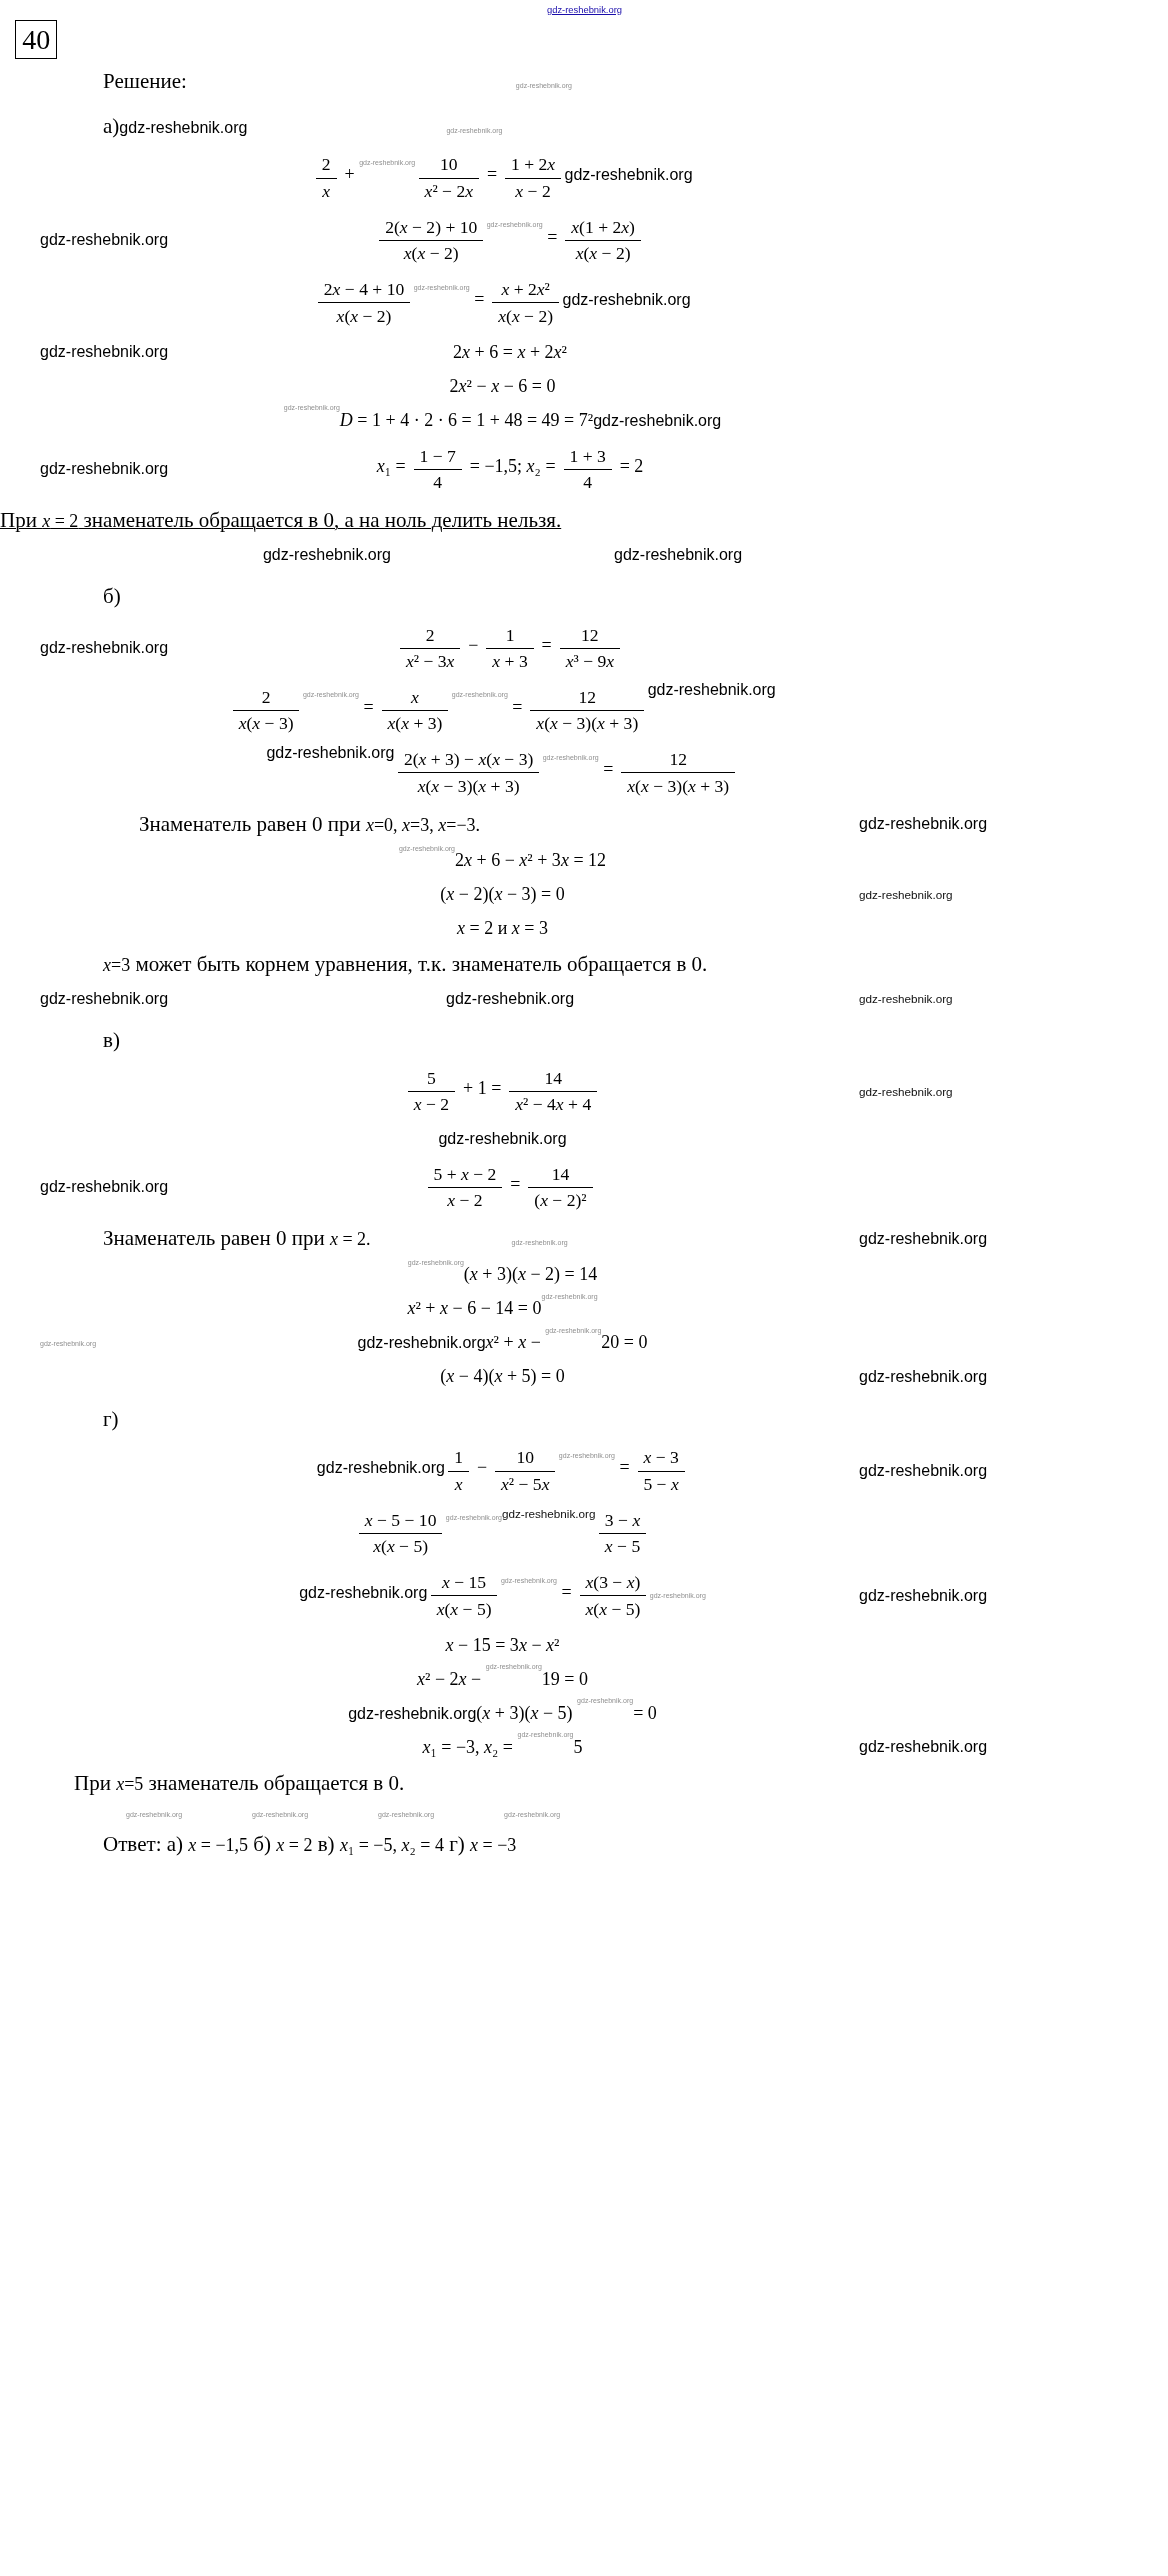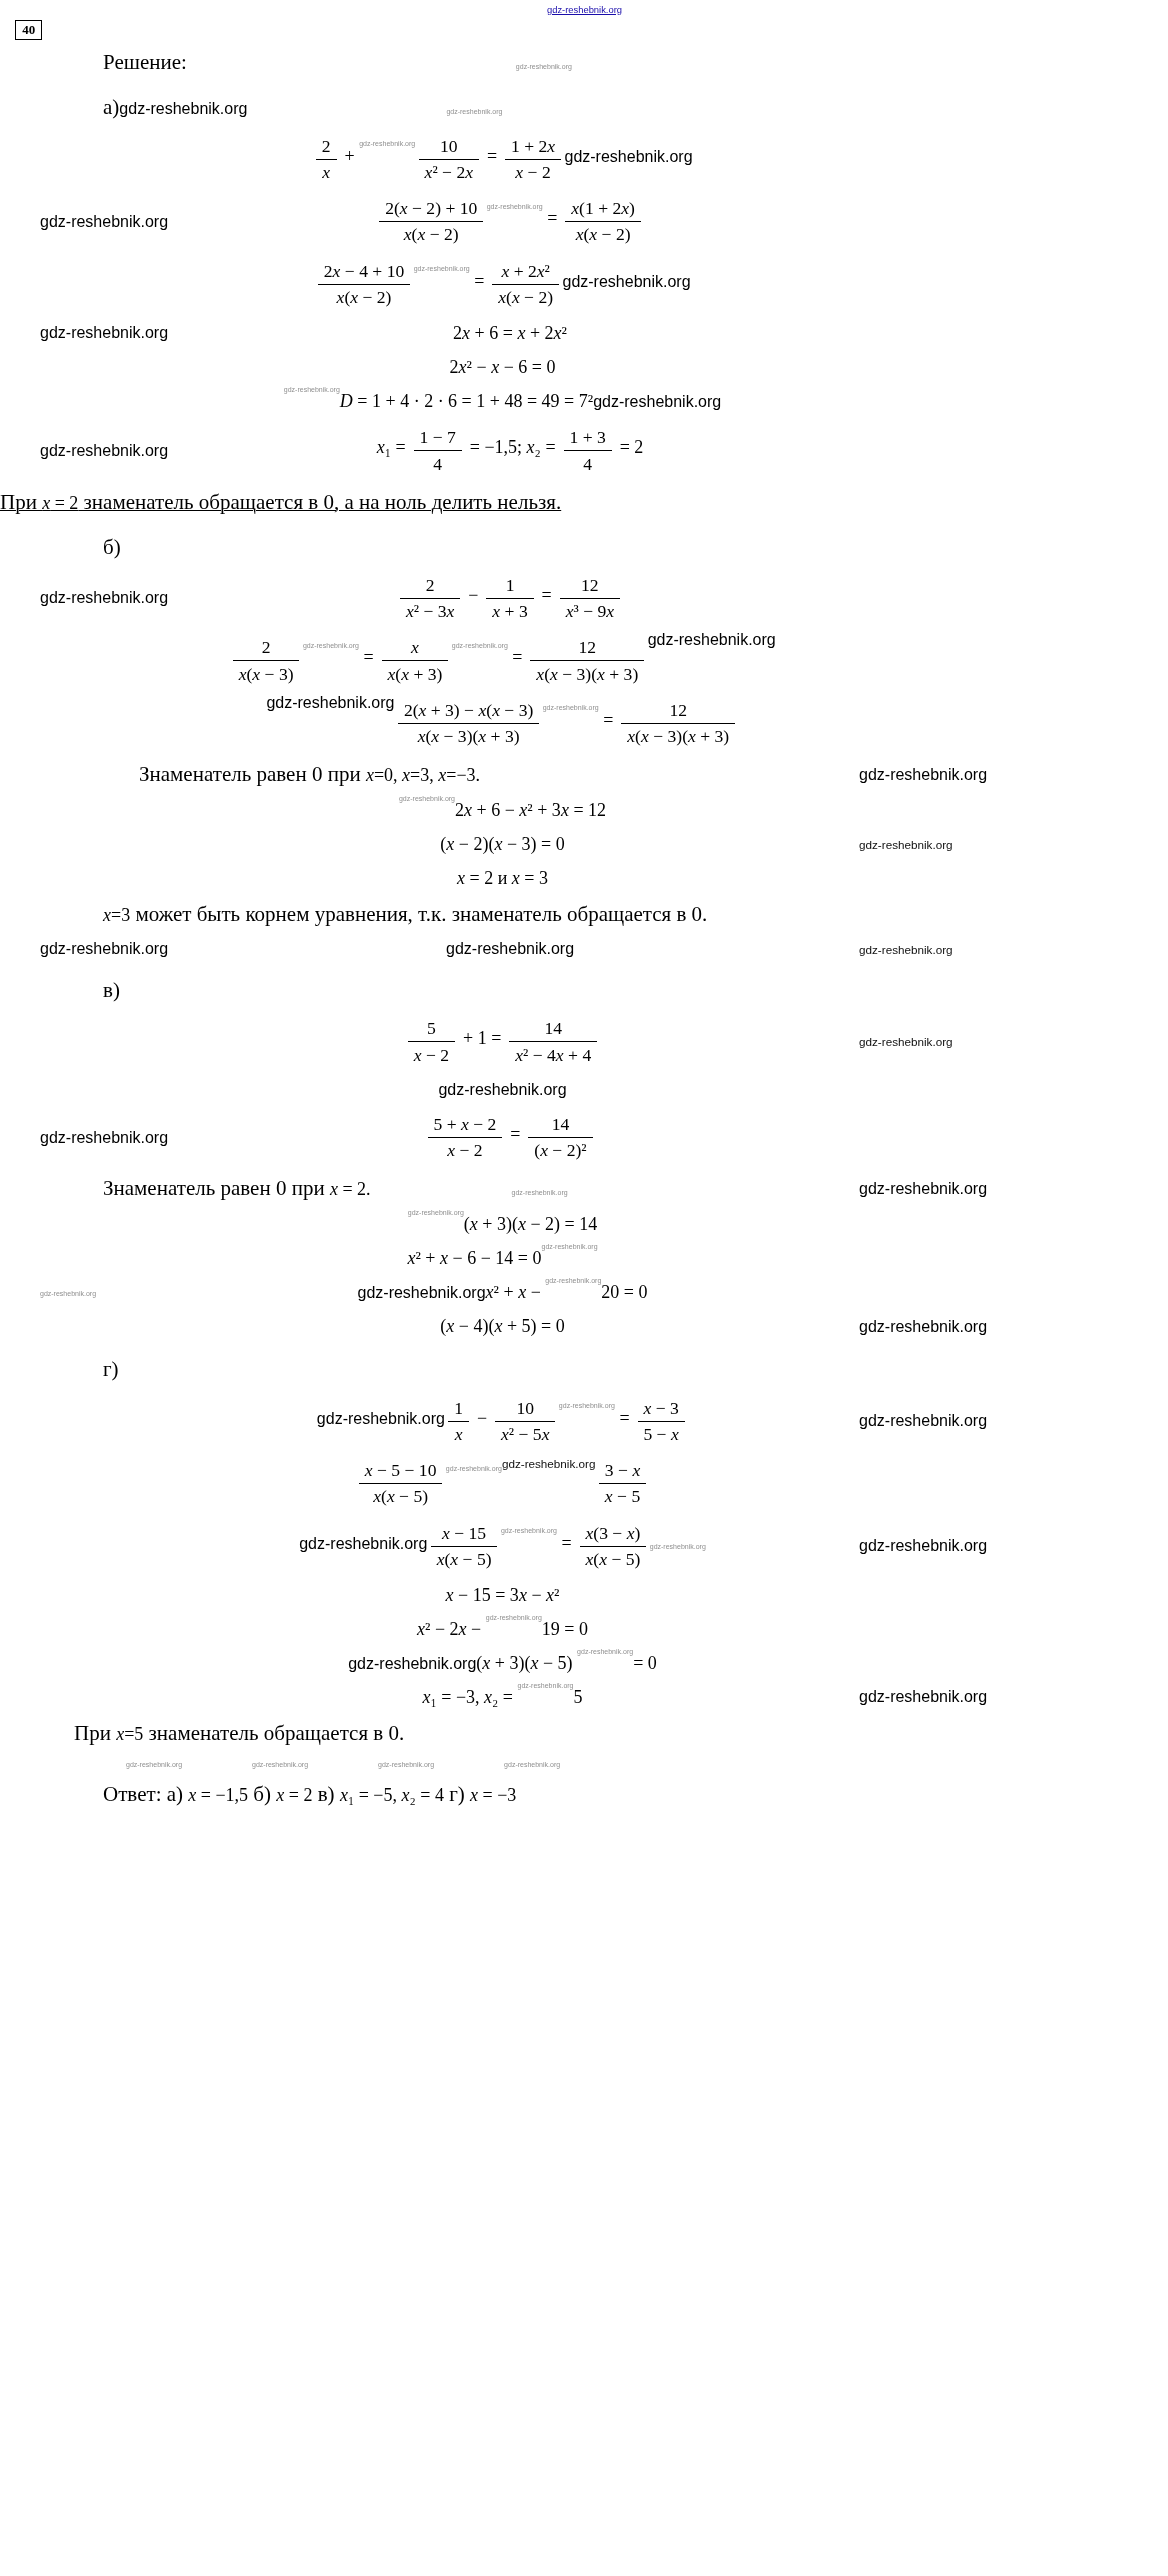--- a/index.html
+++ b/index.html
@@ -6,22 +6,22 @@
   body{
     width:1169px;min-height:2576px;position:relative;
     font-family:"Liberation Serif","DejaVu Serif",serif;color:#000;
   }
   .top-link-wrap{text-align:center;padding-top:3.5px;}
   .top-link{
     font-family:"Liberation Sans","DejaVu Sans",sans-serif;
     font-size:9.4px;color:#1a0dab;text-decoration:underline;cursor:pointer;
   }
   .badge{
-    display:inline-block;border:1.8px solid #000;font-weight:bold;
-    font-size:13px;line-height:1.25;padding:0.6px 5.9px;margin:5.9px 0 0 15.3px;
+    display:inline-block;border:1.8px solid #000;font-weight:normal;
+    font-size:28px;line-height:1.25;padding:0.6px 5.9px;margin:5.9px 0 0 15.3px;
   }
   .row{display:flex;align-items:center;width:100%;}
   .sl{flex:0 0 153px;padding-left:40px;box-sizing:border-box;}
   .sc{flex:1 1 auto;text-align:center;}
   .sr{flex:0 0 317px;text-align:left;padding-left:7px;box-sizing:border-box;}
   .row.left .sl{flex:0 0 0;padding:0;}
   .row.left .sc{text-align:left;}
   .tall{margin:15.3px 0;}
   .mid{margin:13px 0;}
   .textrow{margin:10.6px 0;}
@@ -97,20 +97,25 @@
       <div class="row tall">
         <div class="sl"><span class="wmb">gdz-reshebnik.org</span></div>
         <div class="sc"><span class="math"><i>x</i>₁ = </span><span class="frac"><span class="fn">1 − 7</span><span class="fd">4</span></span><span class="math"> = −1,5; <i>x</i>₂ = </span><span class="frac"><span class="fn">1 + 3</span><span class="fd">4</span></span><span class="math"> = 2</span></div>
         <div class="sr"></div>
       </div>
       <div class="row textrow left">
         <div class="sl"></div>
         <div class="sc" style=" text-decoration: underline;"><span class="txt">При </span><span class="math"><i>x</i> = 2</span><span class="txt"> знаменатель обращается в 0, а на ноль делить нельзя.</span></div>
         <div class="sr"></div>
       </div>
+      <div class="row mid">
+        <div class="sl"></div>
+        <div class="sc"><span class="wmb">gdz-reshebnik.org</span><span class="gap" style="width: 223px;"></span><span class="wmb">gdz-reshebnik.org</span></div>
+        <div class="sr"></div>
+      </div>
       <div class="row textrow section left">
         <div class="sl"></div>
         <div class="sc" style="padding-left: 103px;"><span class="txt">б)</span></div>
         <div class="sr"></div>
       </div>
       <div class="row tall">
         <div class="sl"><span class="wmb">gdz-reshebnik.org</span></div>
         <div class="sc"><span class="frac"><span class="fn">2</span><span class="fd"><i>x</i>² − 3<i>x</i></span></span><span class="math"> − </span><span class="frac"><span class="fn">1</span><span class="fd"><i>x</i> + 3</span></span><span class="math"> = </span><span class="frac"><span class="fn">12</span><span class="fd"><i>x</i>³ − 9<i>x</i></span></span></div>
         <div class="sr"></div>
       </div>

